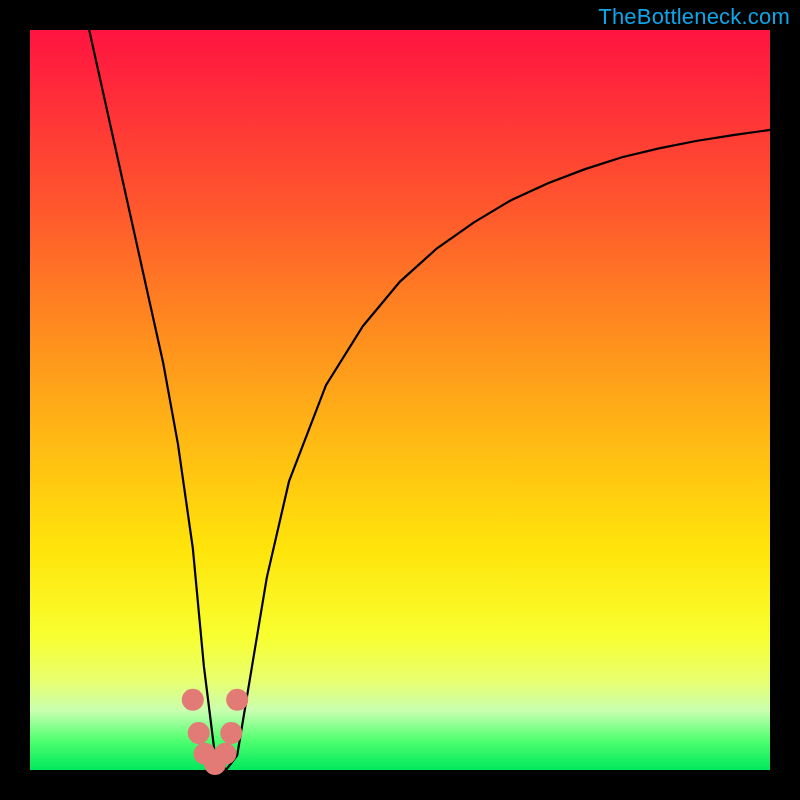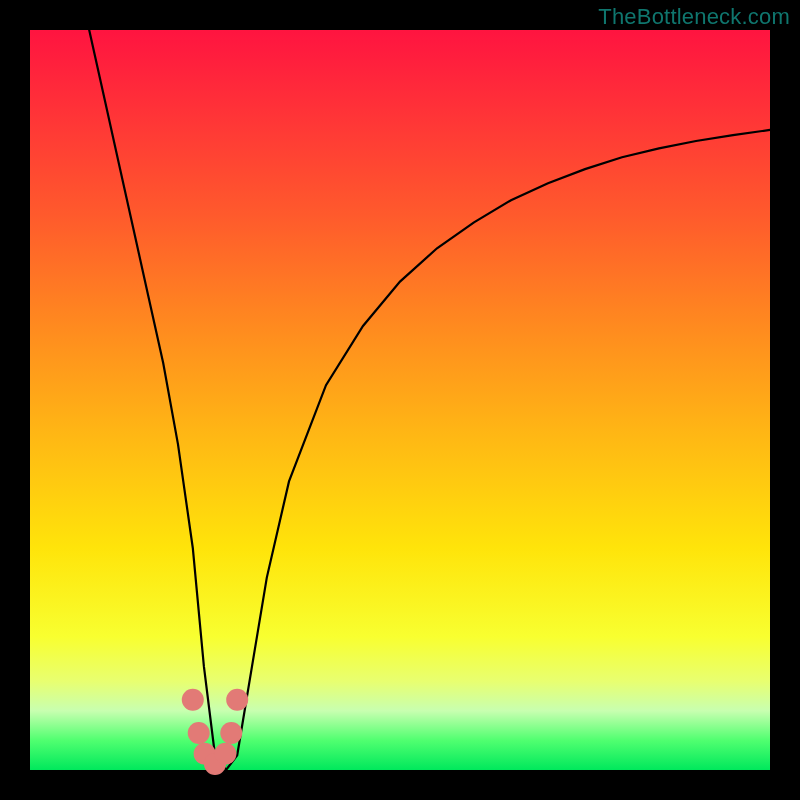--- a/index.html
+++ b/index.html
@@ -14,21 +14,21 @@
   .frame {
     position: relative;
     width: 800px;
     height: 800px;
     background: #000;
   }
   .watermark {
     position: absolute;
     top: 4px;
     right: 10px;
-    color: #0f766e;
+    color: #0ea5e9;
     font-size: 22px;
     font-weight: 500;
     letter-spacing: 0.2px;
     z-index: 10;
   }
   .plot-area {
     position: absolute;
     left: 30px;
     top: 30px;
     width: 740px;

